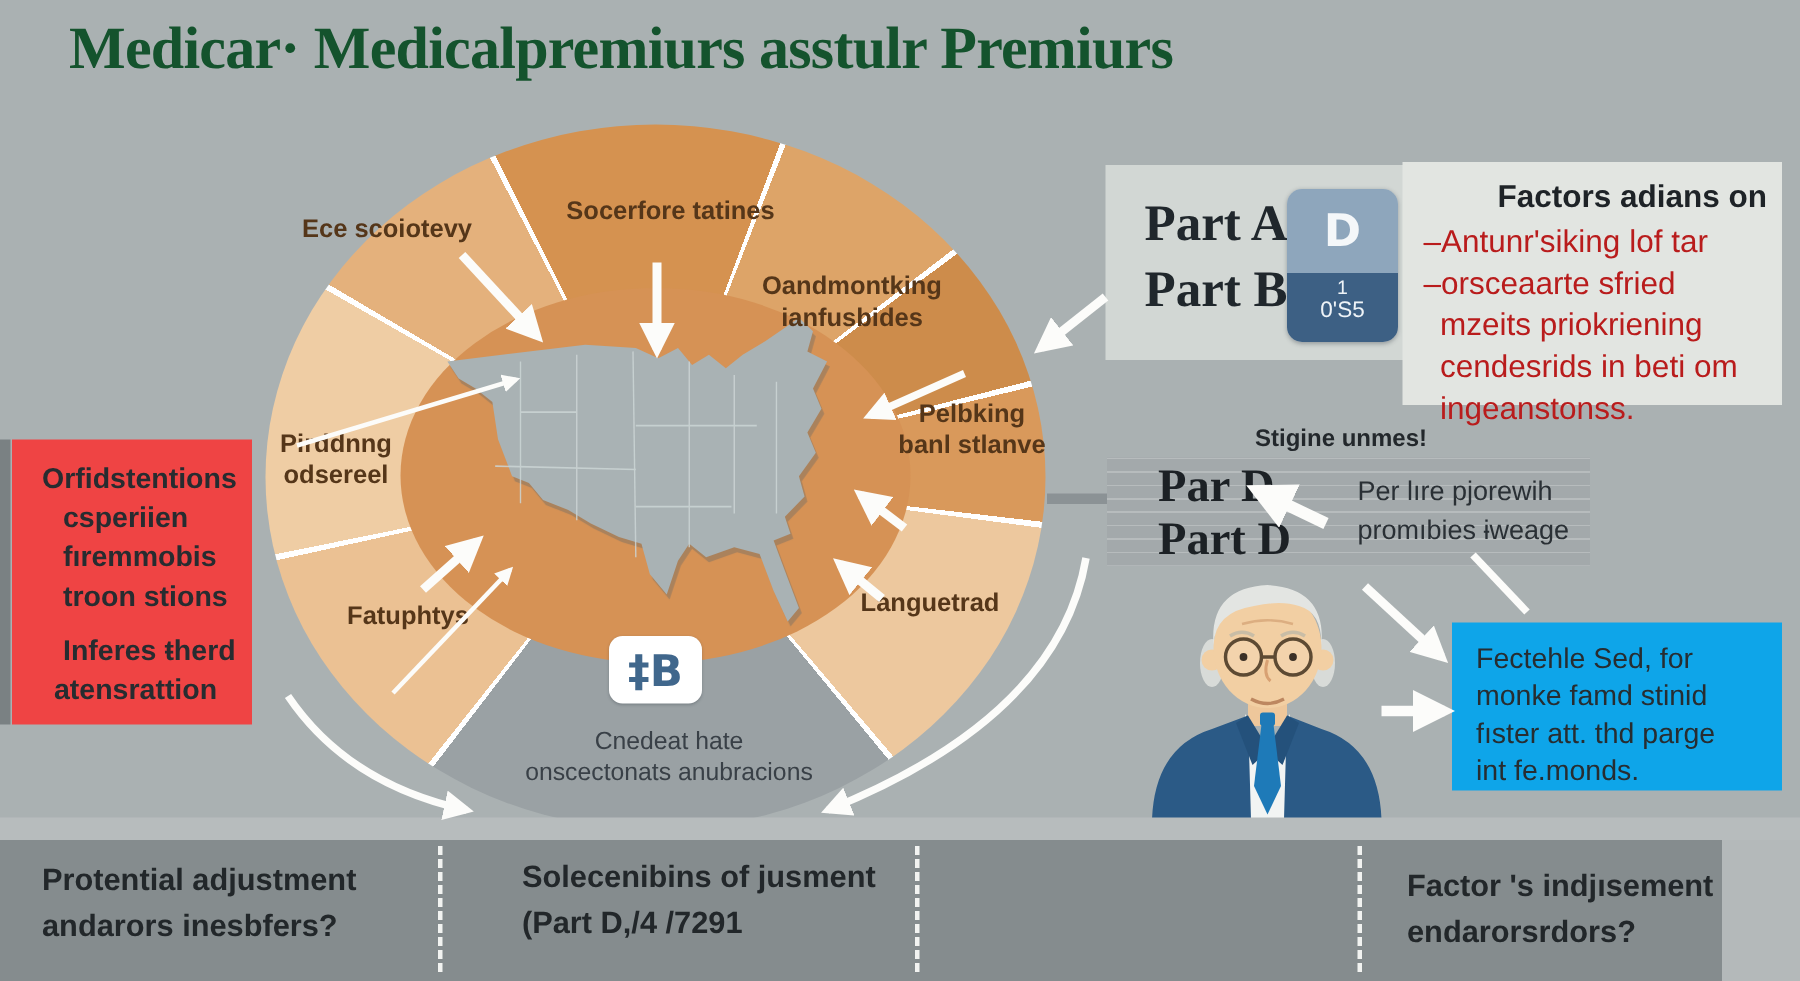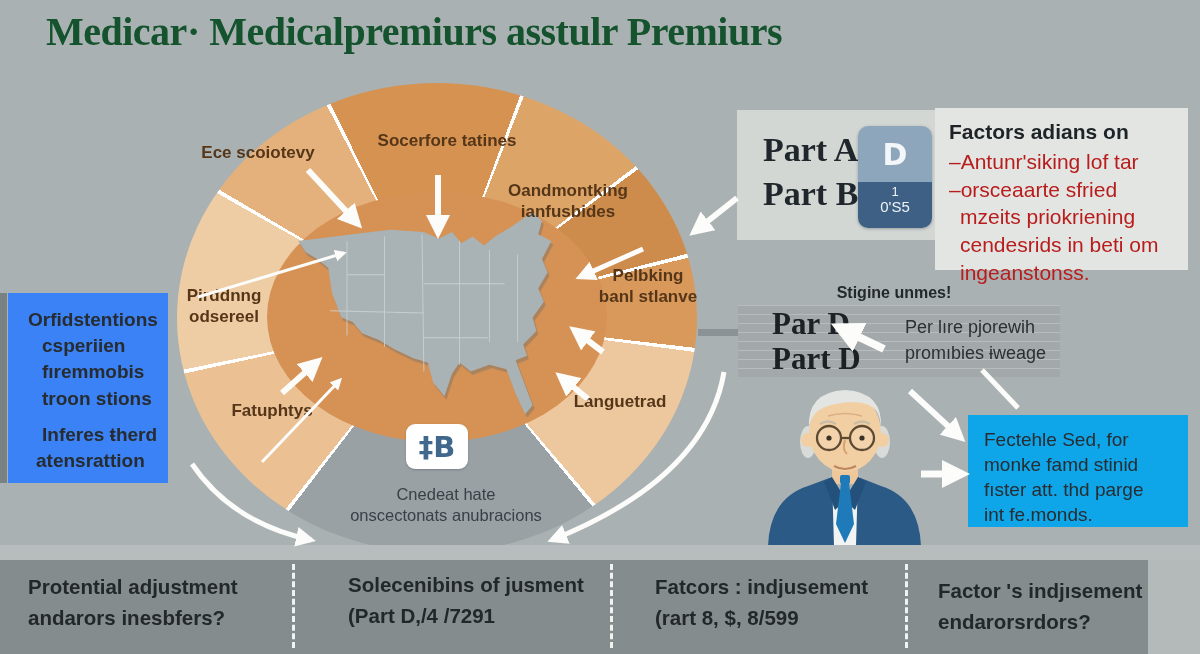--- a/index.html
+++ b/index.html
@@ -30,36 +30,36 @@
   }
   .inner-disc{
     left:267px;top:192px;width:340px;height:250px;border-radius:50%;
     background:#d69255;
   }
   .usmap{left:287px;top:205px;}
   .seg-label{
     font-weight:700;font-size:17px;color:#553619;text-align:center;
     line-height:1.25;transform:translateX(-50%);white-space:nowrap;
   }
-  .left-panel{left:8px;top:293px;width:160px;height:190px;background:#3b82f6;padding:14px 4px 0 20px;box-sizing:border-box;}
+  .left-panel{left:8px;top:293px;width:160px;height:190px;background:#ef4444;padding:14px 4px 0 20px;box-sizing:border-box;}
   .left-edge{left:0;top:293px;width:7px;height:190px;background:#7a8183;}
   .left-panel .pl{font-weight:700;font-size:19px;color:#272c30;line-height:1.38;}
   .left-panel .gap{height:10px;}
   .partab{left:737px;top:110px;width:205px;height:130px;background:#d2d7d4;}
   .partab .ptxt{position:absolute;left:26px;top:18px;font-family:"Liberation Serif",serif;
     font-weight:700;font-size:34px;color:#20272c;line-height:1.28;}
   .idbadge{position:absolute;left:121px;top:16px;width:74px;height:102px;border-radius:10px;
     overflow:hidden;box-shadow:0 1px 3px rgba(40,50,60,.35);}
   .idbadge .top{height:56px;background:#8ea6bc;display:flex;align-items:center;justify-content:center;}
   .idbadge .top .glyph{font-family:"DejaVu Sans",sans-serif;font-weight:700;font-size:30px;color:#f4f7f9;}
   .idbadge .bot{height:46px;background:#3d6084;color:#eef3f7;text-align:center;line-height:1.1;padding-top:3px;box-sizing:border-box;}
   .idbadge .bot .n1{font-size:13px;}
   .idbadge .bot .n2{font-size:15px;}
   .factors{left:935px;top:108px;width:253px;height:162px;background:#e2e5e1;padding:12px 10px 0 14px;box-sizing:border-box;}
-  .factors .fh{font-weight:700;font-size:21px;color:#1e2327;margin-bottom:4px;}
+  .factors .fh{font-weight:700;font-size:21px;color:#1e2327;margin-bottom:4px;text-align:right;}
   .factors .fl{font-size:21px;color:#b91c1c;line-height:1.32;}
   
   .stigine{left:894px;top:284px;transform:translateX(-50%);font-weight:700;font-size:16px;color:#23282c;white-space:nowrap;}
   .partd{left:738px;top:305px;width:322px;height:72px;background:#a3a9ab;
     background-image:repeating-linear-gradient(180deg,rgba(255,255,255,.22) 0 1px,transparent 1px 9px);}
   .partd .dtxt{position:absolute;left:10px;top:1px;font-family:"Liberation Serif",serif;
     font-weight:700;font-size:31px;color:#1c2125;line-height:1.13;margin-left:24px;}
   .partd .dsub{position:absolute;left:167px;top:9px;font-size:18px;color:#2a3035;line-height:1.45;}
   .connector{left:698px;top:329px;width:44px;height:7px;background:#8b9295;}
   
@@ -234,24 +234,20 @@
   <div class="abs bdiv" style="left:610px;"></div>
   <div class="abs bdiv" style="left:905px;"></div>
   <div class="abs bcol" style="left:28px;">
     <div>Protential adjustment</div>
       <div>andarors inesbfers?</div>
   </div>
   <div class="abs bcol" style="left:348px;top:570px;">
     <div>Solecenibins of jusment</div>
       <div>(Part D,/4 /7291</div>
   </div>
-  <div class="abs bcol" style="left:655px;">
-    <div>Fatcors : indjusement</div>
-      <div>(rart 8, $, 8/599</div>
-  </div>
   <div class="abs bcol" style="left:938px;top:576px;">
     <div>Factor 's indjısement</div>
       <div>endarorsrdors?</div>
   </div>
 
   <svg class="abs" style="left:0;top:0;pointer-events:none;" width="1200" height="654" viewBox="0 0 1200 654">
     <defs>
       <marker id="ah" viewBox="0 0 10 10" refX="7.5" refY="5" markerWidth="4" markerHeight="4" orient="auto-start-reverse">
         <path d="M0,0 L10,5 L0,10 Z" fill="#fcfcfa"></path>
       </marker>

